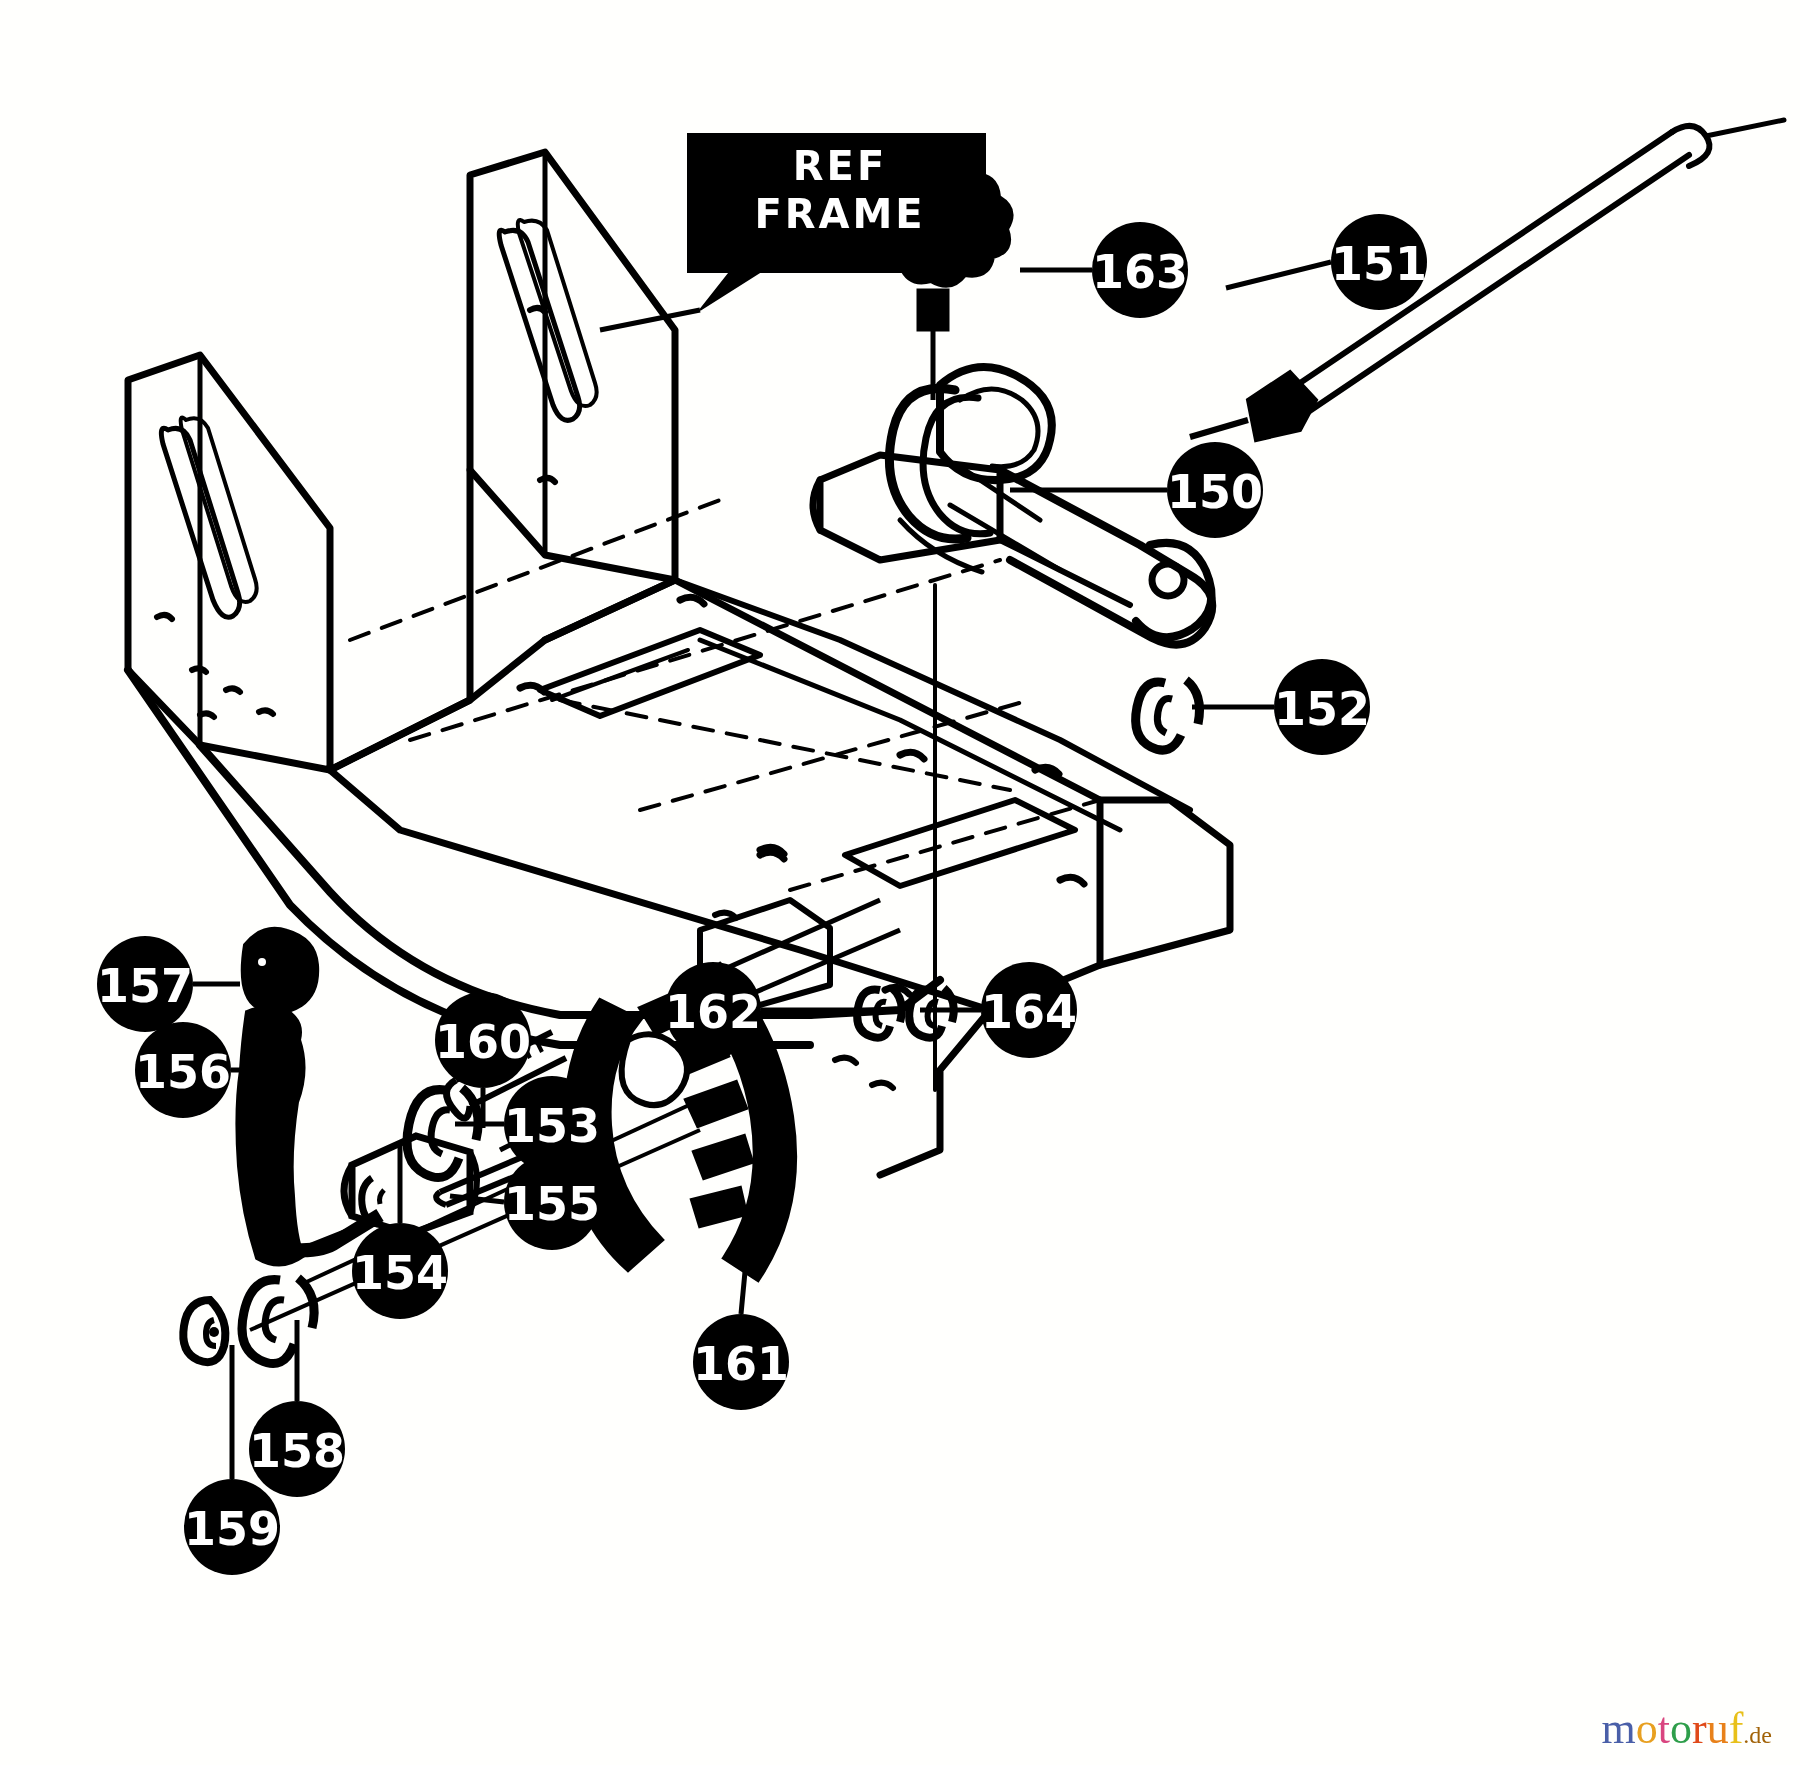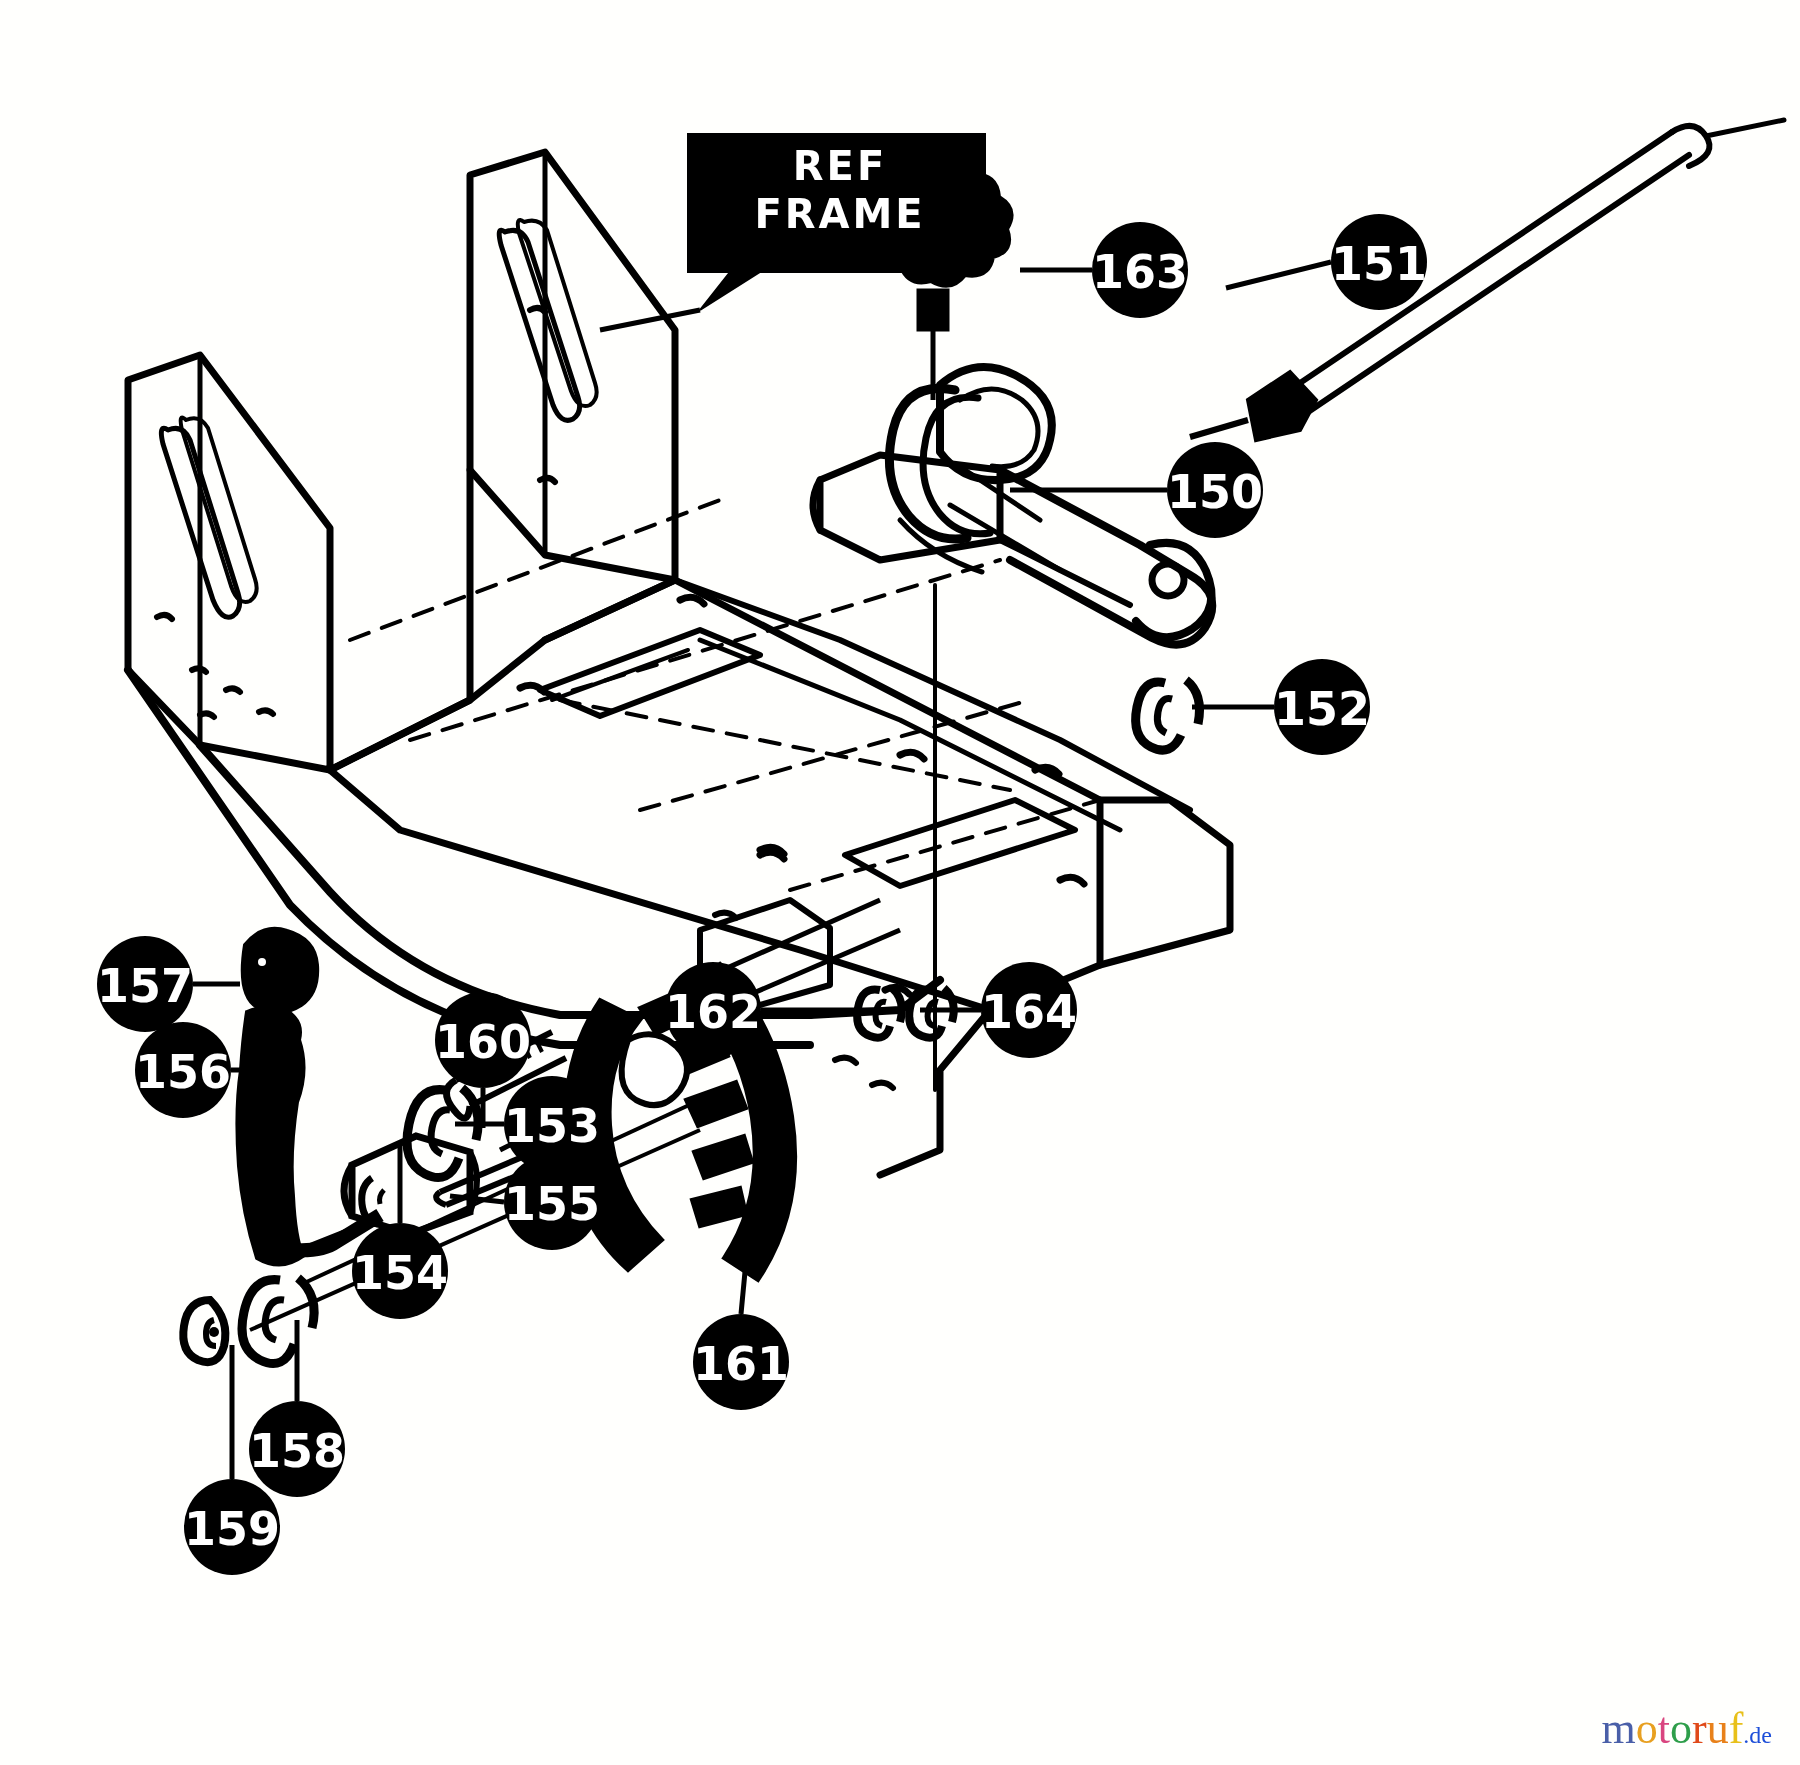--- a/index.html
+++ b/index.html
@@ -45,21 +45,21 @@
     font-family: "Liberation Serif", serif;
     font-size: 44px;
     letter-spacing: 0px;
     line-height: 1;
     white-space: nowrap;
     user-select: none;
   }
   .wm span { display: inline; }
   .wm-suffix {
     font-size: 24px;
-    color: #1d4ed8;
+    color: #a16207;
   }
 </style>
 </head>
 <body>
 
 <div id="page">
 
   <svg id="diagram-svg" viewBox="0 0 1800 1765">
 
     <g fill="none" stroke="#000000" stroke-width="7" stroke-linejoin="round" stroke-linecap="round">

